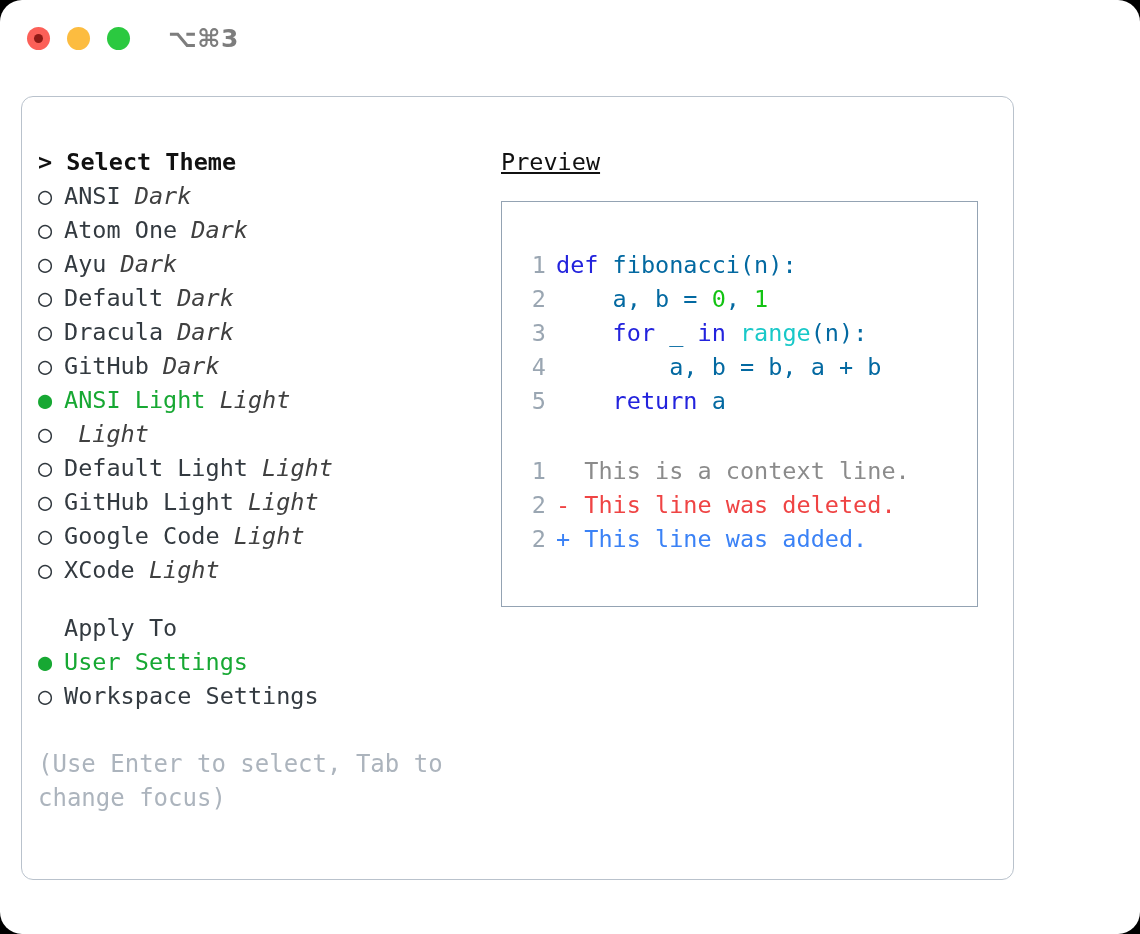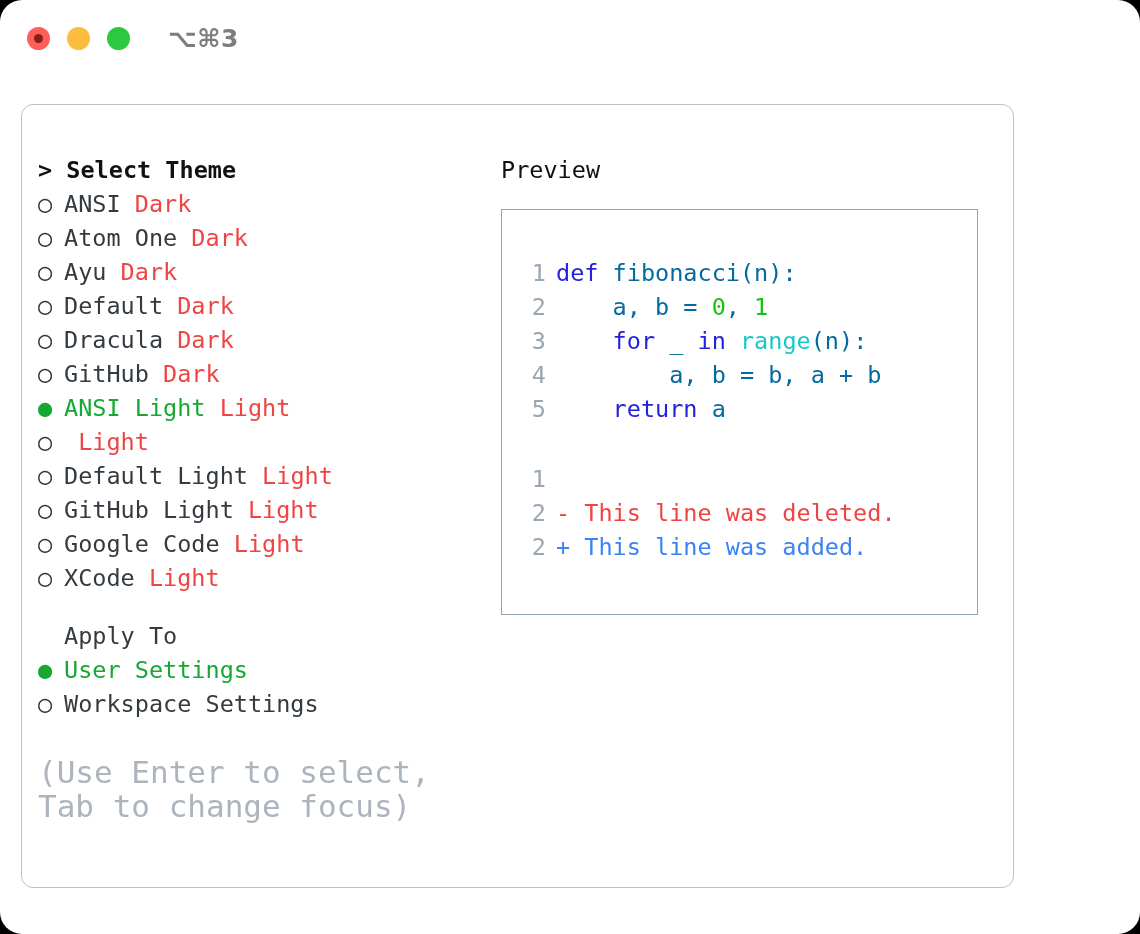--- a/index.html
+++ b/index.html
@@ -57,21 +57,21 @@
     font-weight: 700;
     letter-spacing: 0.5px;
     color: #7d7d7d;
     font-family: "DejaVu Sans", "Liberation Sans", sans-serif;
   }
 
   
   #panel {
     position: absolute;
     left: 21px;
-    top: 104px;
+    top: 96px;
     width: 993px;
     height: 784px;
     border: 1.5px solid #b9c2cc;
     border-radius: 12px;
     background: #ffffff;
   }
 
   #left-col {
     position: absolute;
     left: 16px;
@@ -103,49 +103,50 @@
     white-space: pre;
     color: #333a40;
   }
   .opt-row .bullet {
     display: inline-block;
     width: 26px;
     flex: 0 0 26px;
     color: #333a40;
   }
   .opt-row .label { color: #333a40; }
-  .opt-row .suffix { color: #ef4444; }
+  .opt-row .suffix { color: #404040; font-style: italic; }
 
   .opt-row.selected .bullet,
   .opt-row.selected .label { color: #17a833; }
 
   .group-header {
     font-size: 23.5px;
     line-height: 34px;
     color: #333a40;
     padding-left: 26px;
     white-space: pre;
   }
 
   #apply-group { margin-top: 24px; }
 
   #hint {
     margin-top: 34px;
-    font-size: 31px;
+    font-size: 24px;
     line-height: 34px;
     color: #acb4bd;
     width: 405px;
   }
 
   
   #preview-title {
     font-size: 23.5px;
     color: #111111;
     line-height: 34px;
     white-space: pre;
+    text-decoration: underline;
   }
 
   #preview-box {
     margin-top: 22px;
     width: 477px;
     height: 406px;
     border: 1.5px solid #94a3b3;
     background: #ffffff;
     padding: 46px 0 0 14px;
   }
@@ -227,21 +228,21 @@
 
       <div id="preview-box">
         <div id="code-block">
             <div class="code-line"><span class="lineno">1</span><span class="tok-kw">def</span><span class="tok-txt"> fibonacci(n):</span></div>
             <div class="code-line"><span class="lineno">2</span><span class="tok-txt">    a, b = </span><span class="tok-num">0</span><span class="tok-txt">, </span><span class="tok-num">1</span></div>
             <div class="code-line"><span class="lineno">3</span><span class="tok-txt">    </span><span class="tok-kw">for</span><span class="tok-txt"> _ </span><span class="tok-kw">in</span><span class="tok-txt"> </span><span class="tok-fn">range</span><span class="tok-txt">(n):</span></div>
             <div class="code-line"><span class="lineno">4</span><span class="tok-txt">        a, b = b, a + b</span></div>
             <div class="code-line"><span class="lineno">5</span><span class="tok-txt">    </span><span class="tok-kw">return</span><span class="tok-txt"> a</span></div>
           </div>
         <div id="diff-block">
-            <div class="diff-line"><span class="lineno">1</span></div>
+            <div class="diff-line"><span class="lineno">1</span><span class="diff-ctx">  This is a context line.</span></div>
             <div class="diff-line"><span class="lineno">2</span><span class="diff-del">- This line was deleted.</span></div>
             <div class="diff-line"><span class="lineno">2</span><span class="diff-add">+ This line was added.</span></div>
           </div>
       </div>
     </div>
 
   </div>
 </div>
 
 </body></html>

